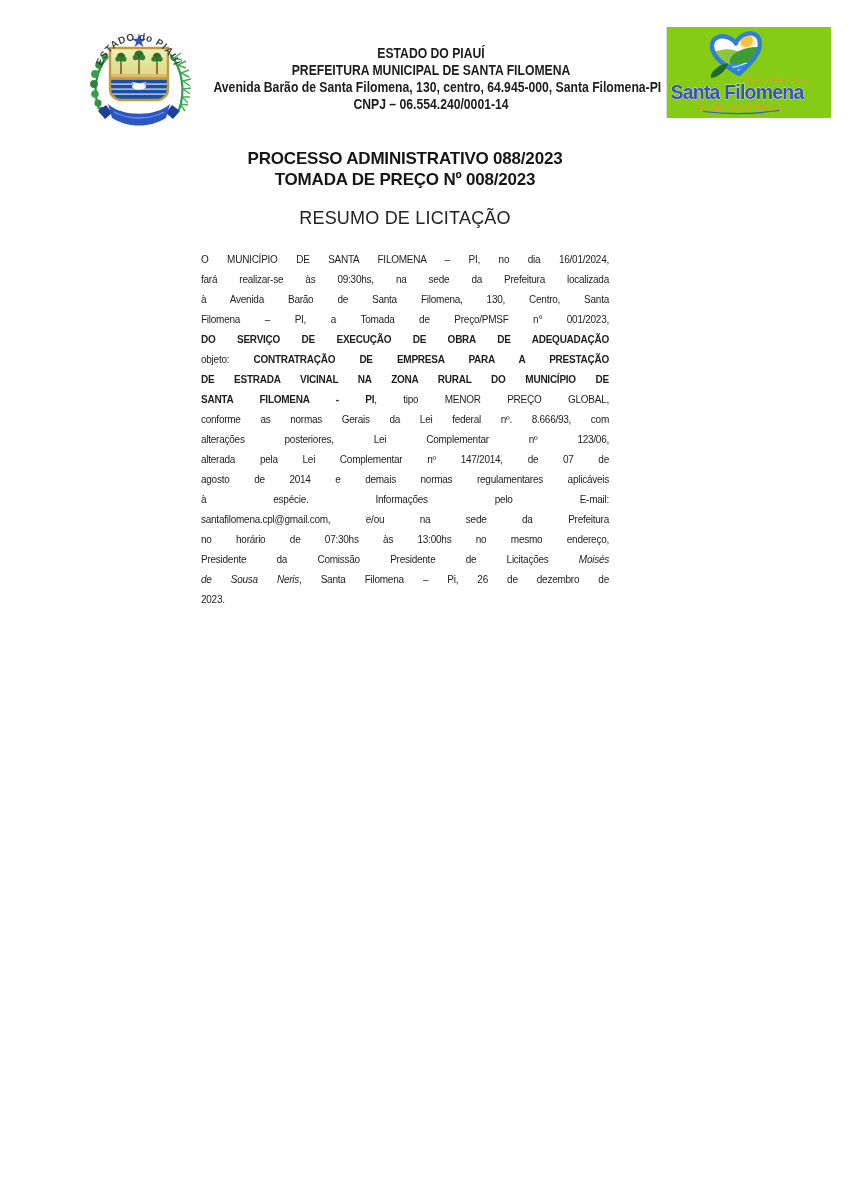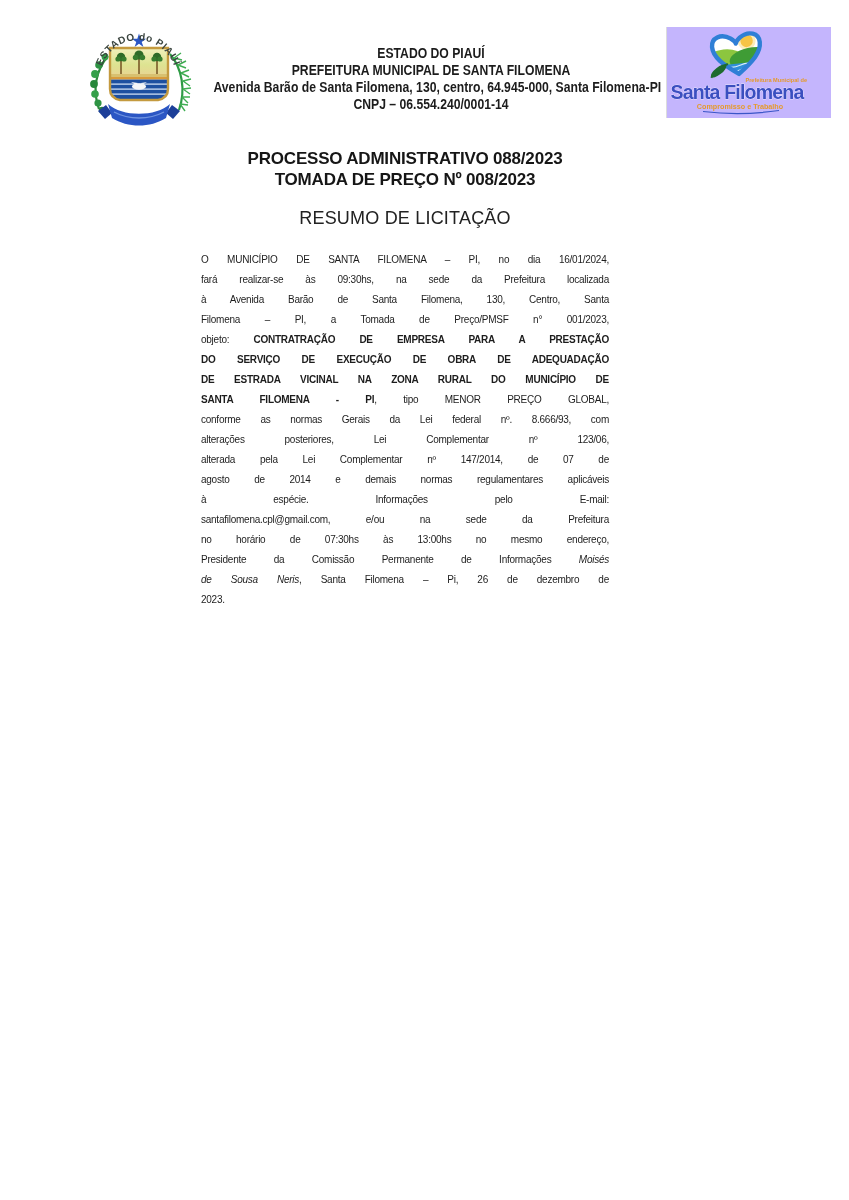--- a/index.html
+++ b/index.html
@@ -16,21 +16,21 @@
   .logo-piaui{position:absolute;left:84px;top:24px;width:110px;height:112px;}
   .logo-piaui svg{width:100%;height:100%;display:block;}
   .header-text{
     position:absolute;left:181px;top:45px;width:500px;
     text-align:center;font-weight:bold;font-size:14px;line-height:17px;
     color:#1c1c1c;transform:scaleX(0.87);transform-origin:50% 0;
     white-space:nowrap;
   }
   .logo-sf{
     position:absolute;left:666px;top:27px;width:164px;height:91px;
-    background:#c4b5fd;border-left:1px solid #dcdcdc;
+    background:#84cc16;border-left:1px solid #dcdcdc;
   }
   .logo-sf svg{width:100%;height:100%;display:block;}
   
   .doc-title{
     position:absolute;left:201px;width:408px;
     text-align:center;font-size:17px;line-height:20px;
     font-weight:bold;color:#161616;letter-spacing:-0.2px;white-space:nowrap;
   }
   .doc-title.t1{top:149px;}
   .doc-title.t2{top:170px;}
@@ -190,29 +190,29 @@
 
   <div class="doc-title t1">PROCESSO ADMINISTRATIVO 088/2023</div>
   <div class="doc-title t2">TOMADA DE PREÇO Nº 008/2023</div>
   <div class="doc-subtitle">RESUMO DE LICITAÇÃO</div>
 
   <div class="body-par">
       <div class="bline"><span>O MUNICÍPIO DE SANTA FILOMENA – PI, no dia 16/01/2024,</span></div>
       <div class="bline"><span>fará realizar-se às 09:30hs, na sede da Prefeitura localizada</span></div>
       <div class="bline"><span>à Avenida Barão de Santa Filomena, 130, Centro, Santa</span></div>
       <div class="bline"><span>Filomena – PI, a Tomada de Preço/PMSF n° 001/2023,</span></div>
+      <div class="bline"><span class="b">DO SERVIÇO DE EXECUÇÃO DE OBRA DE ADEQUADAÇÃO</span></div>
       <div class="bline"><span>objeto: </span><span class="b">CONTRATRAÇÃO DE EMPRESA PARA A PRESTAÇÃO</span></div>
-      <div class="bline"><span class="b">DO SERVIÇO DE EXECUÇÃO DE OBRA DE ADEQUADAÇÃO</span></div>
       <div class="bline"><span class="b">DE ESTRADA VICINAL NA ZONA RURAL DO MUNICÍPIO DE</span></div>
       <div class="bline"><span class="b">SANTA FILOMENA - PI</span><span>, tipo MENOR PREÇO GLOBAL,</span></div>
       <div class="bline"><span>conforme as normas Gerais da Lei federal nº. 8.666/93, com</span></div>
       <div class="bline"><span>alterações posteriores, Lei Complementar nº 123/06,</span></div>
       <div class="bline"><span>alterada pela Lei Complementar nº 147/2014, de 07 de</span></div>
       <div class="bline"><span>agosto de 2014 e demais normas regulamentares aplicáveis</span></div>
       <div class="bline"><span>à espécie. Informações pelo E-mail:</span></div>
       <div class="bline"><span>santafilomena.cpl@gmail.com, e/ou na sede da Prefeitura</span></div>
       <div class="bline"><span>no horário de 07:30hs às 13:00hs no mesmo endereço,</span></div>
-      <div class="bline"><span>Presidente da Comissão Permanente de Informações </span><span class="i">Moisés</span></div>
+      <div class="bline"><span>Presidente da Comissão Presidente de Licitações </span><span class="i">Moisés</span></div>
       <div class="bline"><span class="i">de Sousa Neris</span><span>, Santa Filomena – Pi, 26 de dezembro de</span></div>
       <div class="bline last"><span>2023.</span></div>
     </div>
 
 </div>
 
 </body></html>

